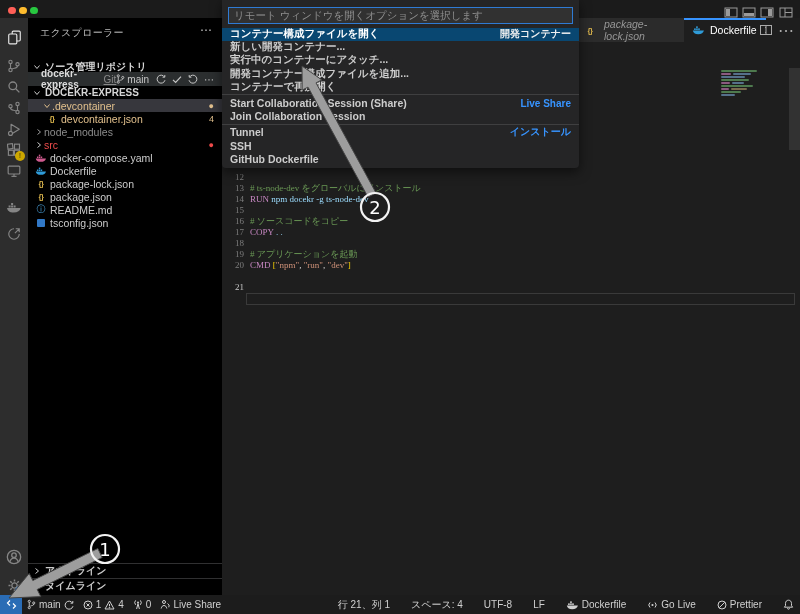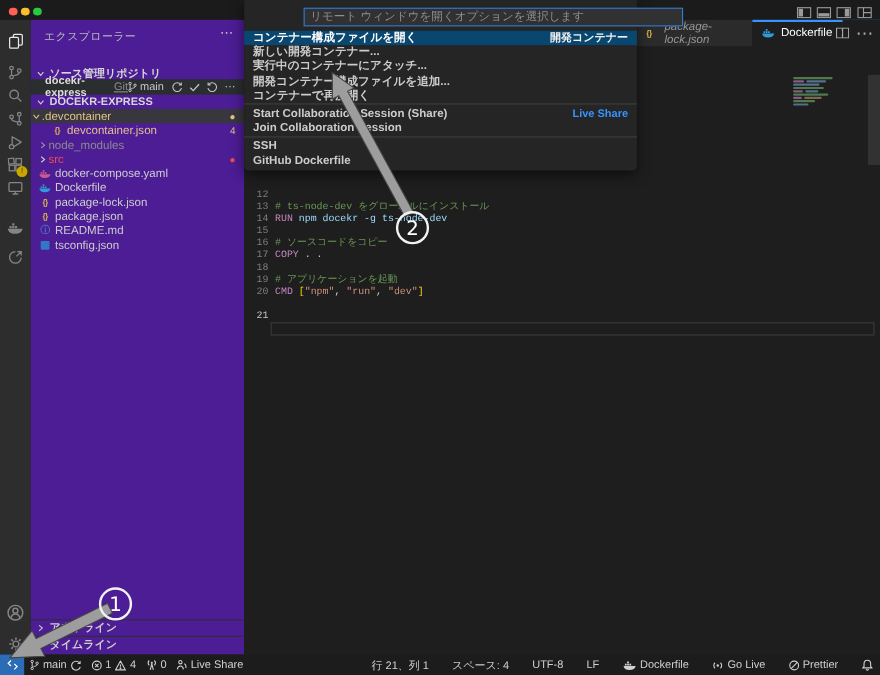--- a/index.html
+++ b/index.html
@@ -15,21 +15,21 @@
   .layout-ic { position:absolute; top:4px; width:14px; height:11px; color:#9a9a9a; }
 
   
   #activitybar { position:absolute; left:0; top:18px; width:28px; height:577px; background:#2d2d2d; }
   .ab-item { position:absolute; left:0; width:28px; height:22px; display:flex; align-items:center; justify-content:center; color:#858585; }
   .ab-item.active { color:#e7e7e7; }
   .ab-badge { position:absolute; right:3px; bottom:0; width:10px; height:10px; border-radius:50%;
     font-size:7px; line-height:10px; text-align:center; color:#fff; }
 
   
-  #sidebar { position:absolute; left:28px; top:18px; width:194px; height:577px; background:#4c1d95; color:#cccccc; }
+  #sidebar { position:absolute; left:28px; top:18px; width:194px; height:577px; background:#000000; color:#cccccc; }
   #sb-header { position:absolute; left:0; top:4px; width:194px; height:18px; }
   #sb-title { position:absolute; left:12px; top:4px; font-size:10px; color:#bbbbbb; letter-spacing:.3px; }
   #sb-menu { position:absolute; right:10px; top:1px; color:#c5c5c5; font-size:12px; }
   .section-hdr { position:absolute; left:0; width:194px; height:13px; font-size:10px; font-weight:bold; color:#d6d6d6; display:flex; align-items:center; gap:3px; padding-left:4px; }
   #scm-repo-row { position:absolute; left:0; top:54px; width:194px; height:14px; background:#2b2e2f; display:flex; align-items:center; font-size:10px; }
   #scm-repo-name { margin-left:13px; color:#dddddd; font-weight:bold; }
   #scm-repo-type { margin-left:11px; color:#8a8a8a;text-decoration:underline; }
   .scm-act { color:#c5c5c5; display:flex; align-items:center; }
   .tree-row { position:absolute; left:0; width:194px; height:13px; display:flex; align-items:center; font-size:10.5px; color:#cccccc; }
   .tree-row.selected { background:#37373d; }
@@ -48,21 +48,21 @@
   
   #editor { position:absolute; left:222px; top:18px; width:578px; height:577px; background:#1e1e1e; }
   #tabstrip { position:absolute; left:0; top:0; width:578px; height:24px; background:#1f1f1f; }
   .tab { position:absolute; top:0; height:24px; display:flex; align-items:center; padding:0 8px; font-size:10.5px; gap:5px; }
   #tab-packagelock { left:354px; width:108px; background:#2b2b2b; color:#969696; font-style:italic; }
   #tab-dockerfile { left:462px; width:82px; background:#1e1e1e; color:#ffffff; }
   #tab-accent { position:absolute; left:462px; top:0; width:116px; height:2px; background:#3794ff; }
   .tab-close { color:#c0c0c0; font-size:11px; margin-left:2px; }
   #tab-actions { position:absolute; right:0; top:0; width:34px; height:24px; background:#1e1e1e; display:flex; align-items:center; justify-content:flex-end; gap:6px; padding-right:6px; color:#aaaaaa; }
   #code { position:absolute; left:0; top:24px; width:578px; height:553px;
-    font-family:Liberation Mono, monospace; font-size:9px; }
+    font-family:Liberation Serif, serif; font-size:9px; }
   .cline { position:absolute; left:0; width:578px; height:11px; line-height:11px; white-space:pre; }
   .gut { position:absolute; left:0; width:22px; text-align:right; color:#7d7d7d; }
   .gut.cur { color:#c8c8c8; }
   .ltxt { position:absolute; left:28px; }
   .tk-comment { color:#6a9955; }
   .tk-keyword { color:#c586c0; }
   .tk-arg { color:#9cdcfe; }
   .tk-plain { color:#d4d4d4; }
   .tk-string { color:#ce9178; }
   .tk-bracket { color:#ffd700; }
@@ -70,21 +70,21 @@
   #minimap { position:absolute; left:499px; top:28px; width:48px; }
   .mm-row { height:2px; margin-bottom:1px; display:flex; gap:2px; }
   .mm-seg { height:2px; border-radius:1px; }
   #scroll-strip { position:absolute; left:567px; top:26px; width:11px; height:82px; background:rgba(121,121,121,.22); }
 
   
   #quickpick { position:absolute; left:222px; top:0; width:357px; background:#252526;
     box-shadow:0 4px 12px rgba(0,0,0,.55); border-radius:0 0 4px 4px; z-index:40; }
   #qp-input-wrap { padding:5px 6px 4px 6px; }
   #qp-input { width:100%; height:17px; background:#313131; border:1px solid #2f7bd4; color:#cccccc;
-    font-size:10.5px; padding:0 5px; outline:none; font-family:"Liberation Sans", sans-serif;margin-left:48px; }
+    font-size:10.5px; padding:0 5px; outline:none; font-family:"Liberation Sans", sans-serif; }
   #qp-input::placeholder { color:#8f8f8f; }
   .qp-row { height:13.2px; display:flex; align-items:center; padding:0 8px; font-size:10.5px; color:#cccccc; font-weight:600; }
   .qp-row.focused { background:#094771; color:#ffffff; }
   .qp-label { flex:1; white-space:nowrap; overflow:hidden; }
   .qp-detail { font-size:10px; }
   .qp-detail.white { color:#f0f0f0; }
   .qp-detail.blue { color:#3794ff; }
   .qp-sep { height:1px; background:#3f3f40; margin:1px 0; }
   #qp-list { padding-bottom:3px; }
 
@@ -267,21 +267,21 @@
   </div>
   <div class="section-hdr" style="top:68px">
     <span class="chev">
         <svg width="8" height="8">
           <polyline points="1.5,2.5 4,5.5 6.5,2.5" fill="none" stroke="#cccccc"></polyline>
         </svg>
       </span>
     <span>DOCEKR-EXPRESS</span>
   </div>
 
-  <div class="tree-row selected" style="top:81px; padding-left:0">
+  <div class="tree-row selected" style="top:81px; padding-left:14px">
     <span class="chev">
         <svg width="8" height="8">
           <polyline points="1.5,2.5 4,5.5 6.5,2.5" fill="none" stroke="#e2c08d"></polyline>
         </svg>
       </span>
     <span class="lbl-mod">.devcontainer</span>
     <span class="tree-badge">●</span>
   </div>
   <div class="tree-row" style="top:94px; padding-left:18px">
     <span class="fico ico-json">{}</span>
@@ -470,20 +470,24 @@
     <div class="qp-sep"></div>
     <div class="qp-row">
       <span class="qp-label">Start Collaboration Session (Share)</span>
       <span class="qp-detail blue">Live Share</span>
     </div>
     <div class="qp-row">
         <span class="qp-label">Join Collaboration Session</span>
       </div>
     <div class="qp-sep"></div>
     <div class="qp-row">
+      <span class="qp-label">Tunnel</span>
+      <span class="qp-detail blue">インストール</span>
+    </div>
+    <div class="qp-row">
         <span class="qp-label">SSH</span>
       </div>
     <div class="qp-row">
         <span class="qp-label">GitHub Dockerfile</span>
       </div>
   </div>
 </div>
 
 <div id="statusbar">
   <div id="remote-indicator">

